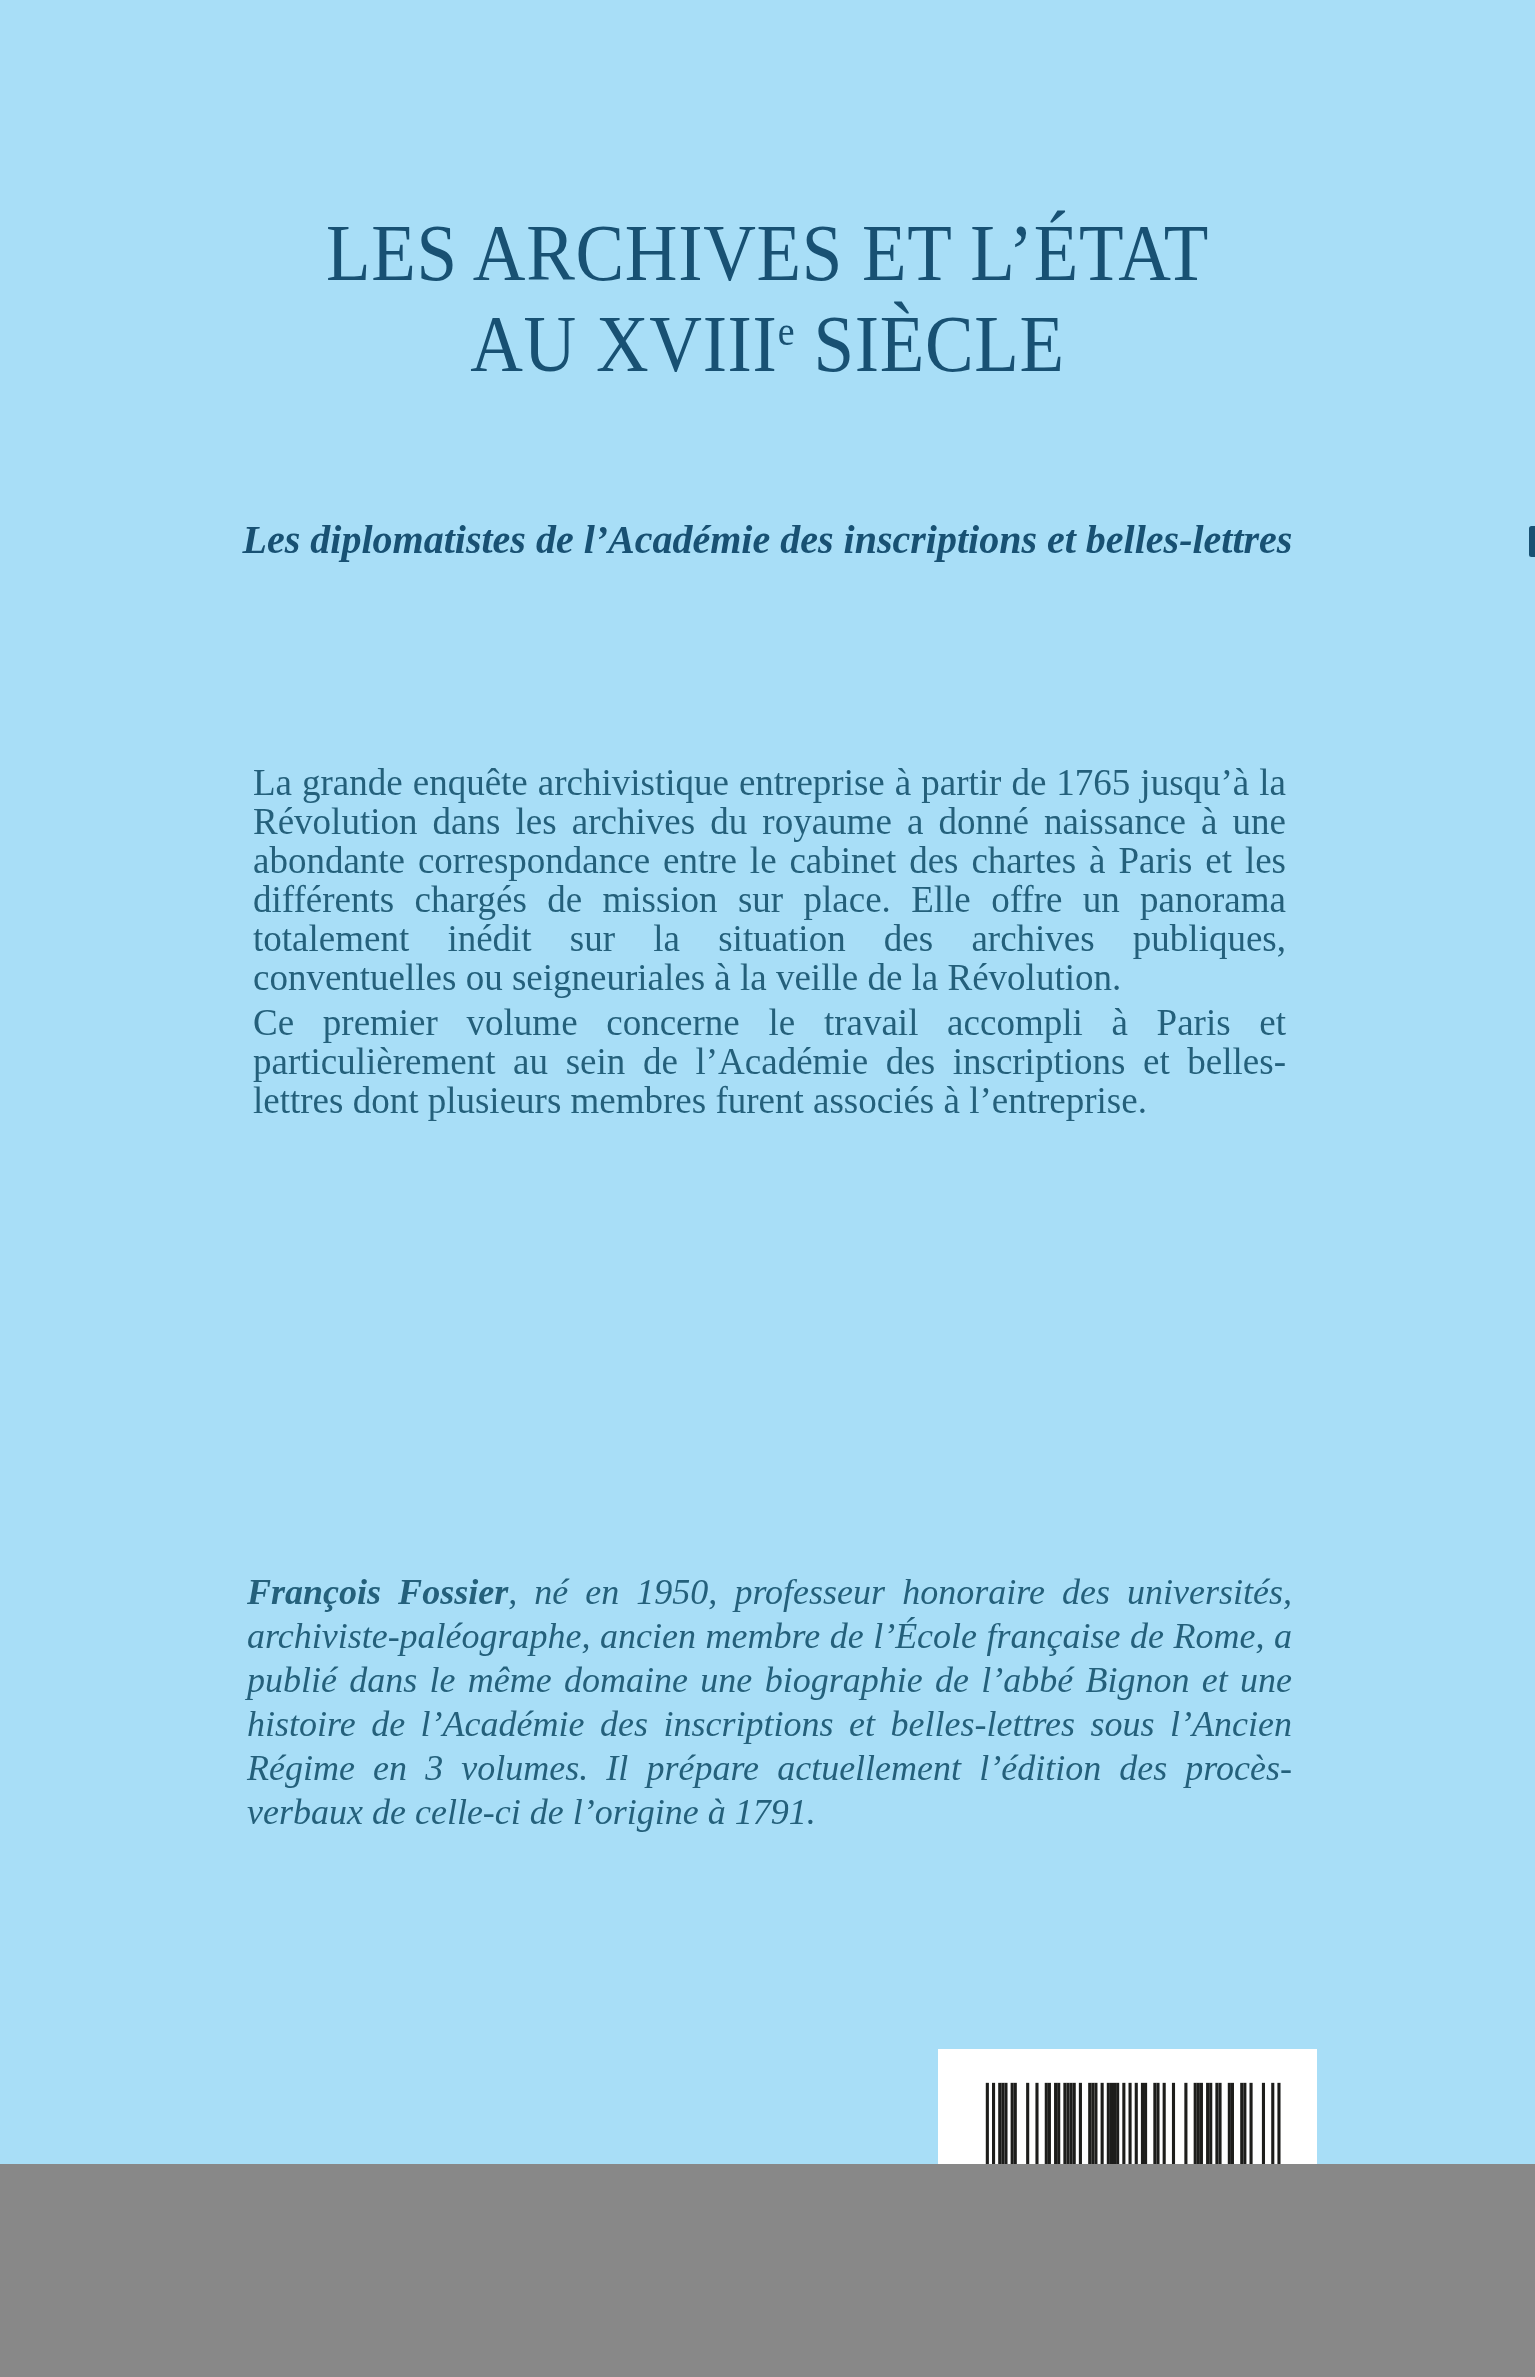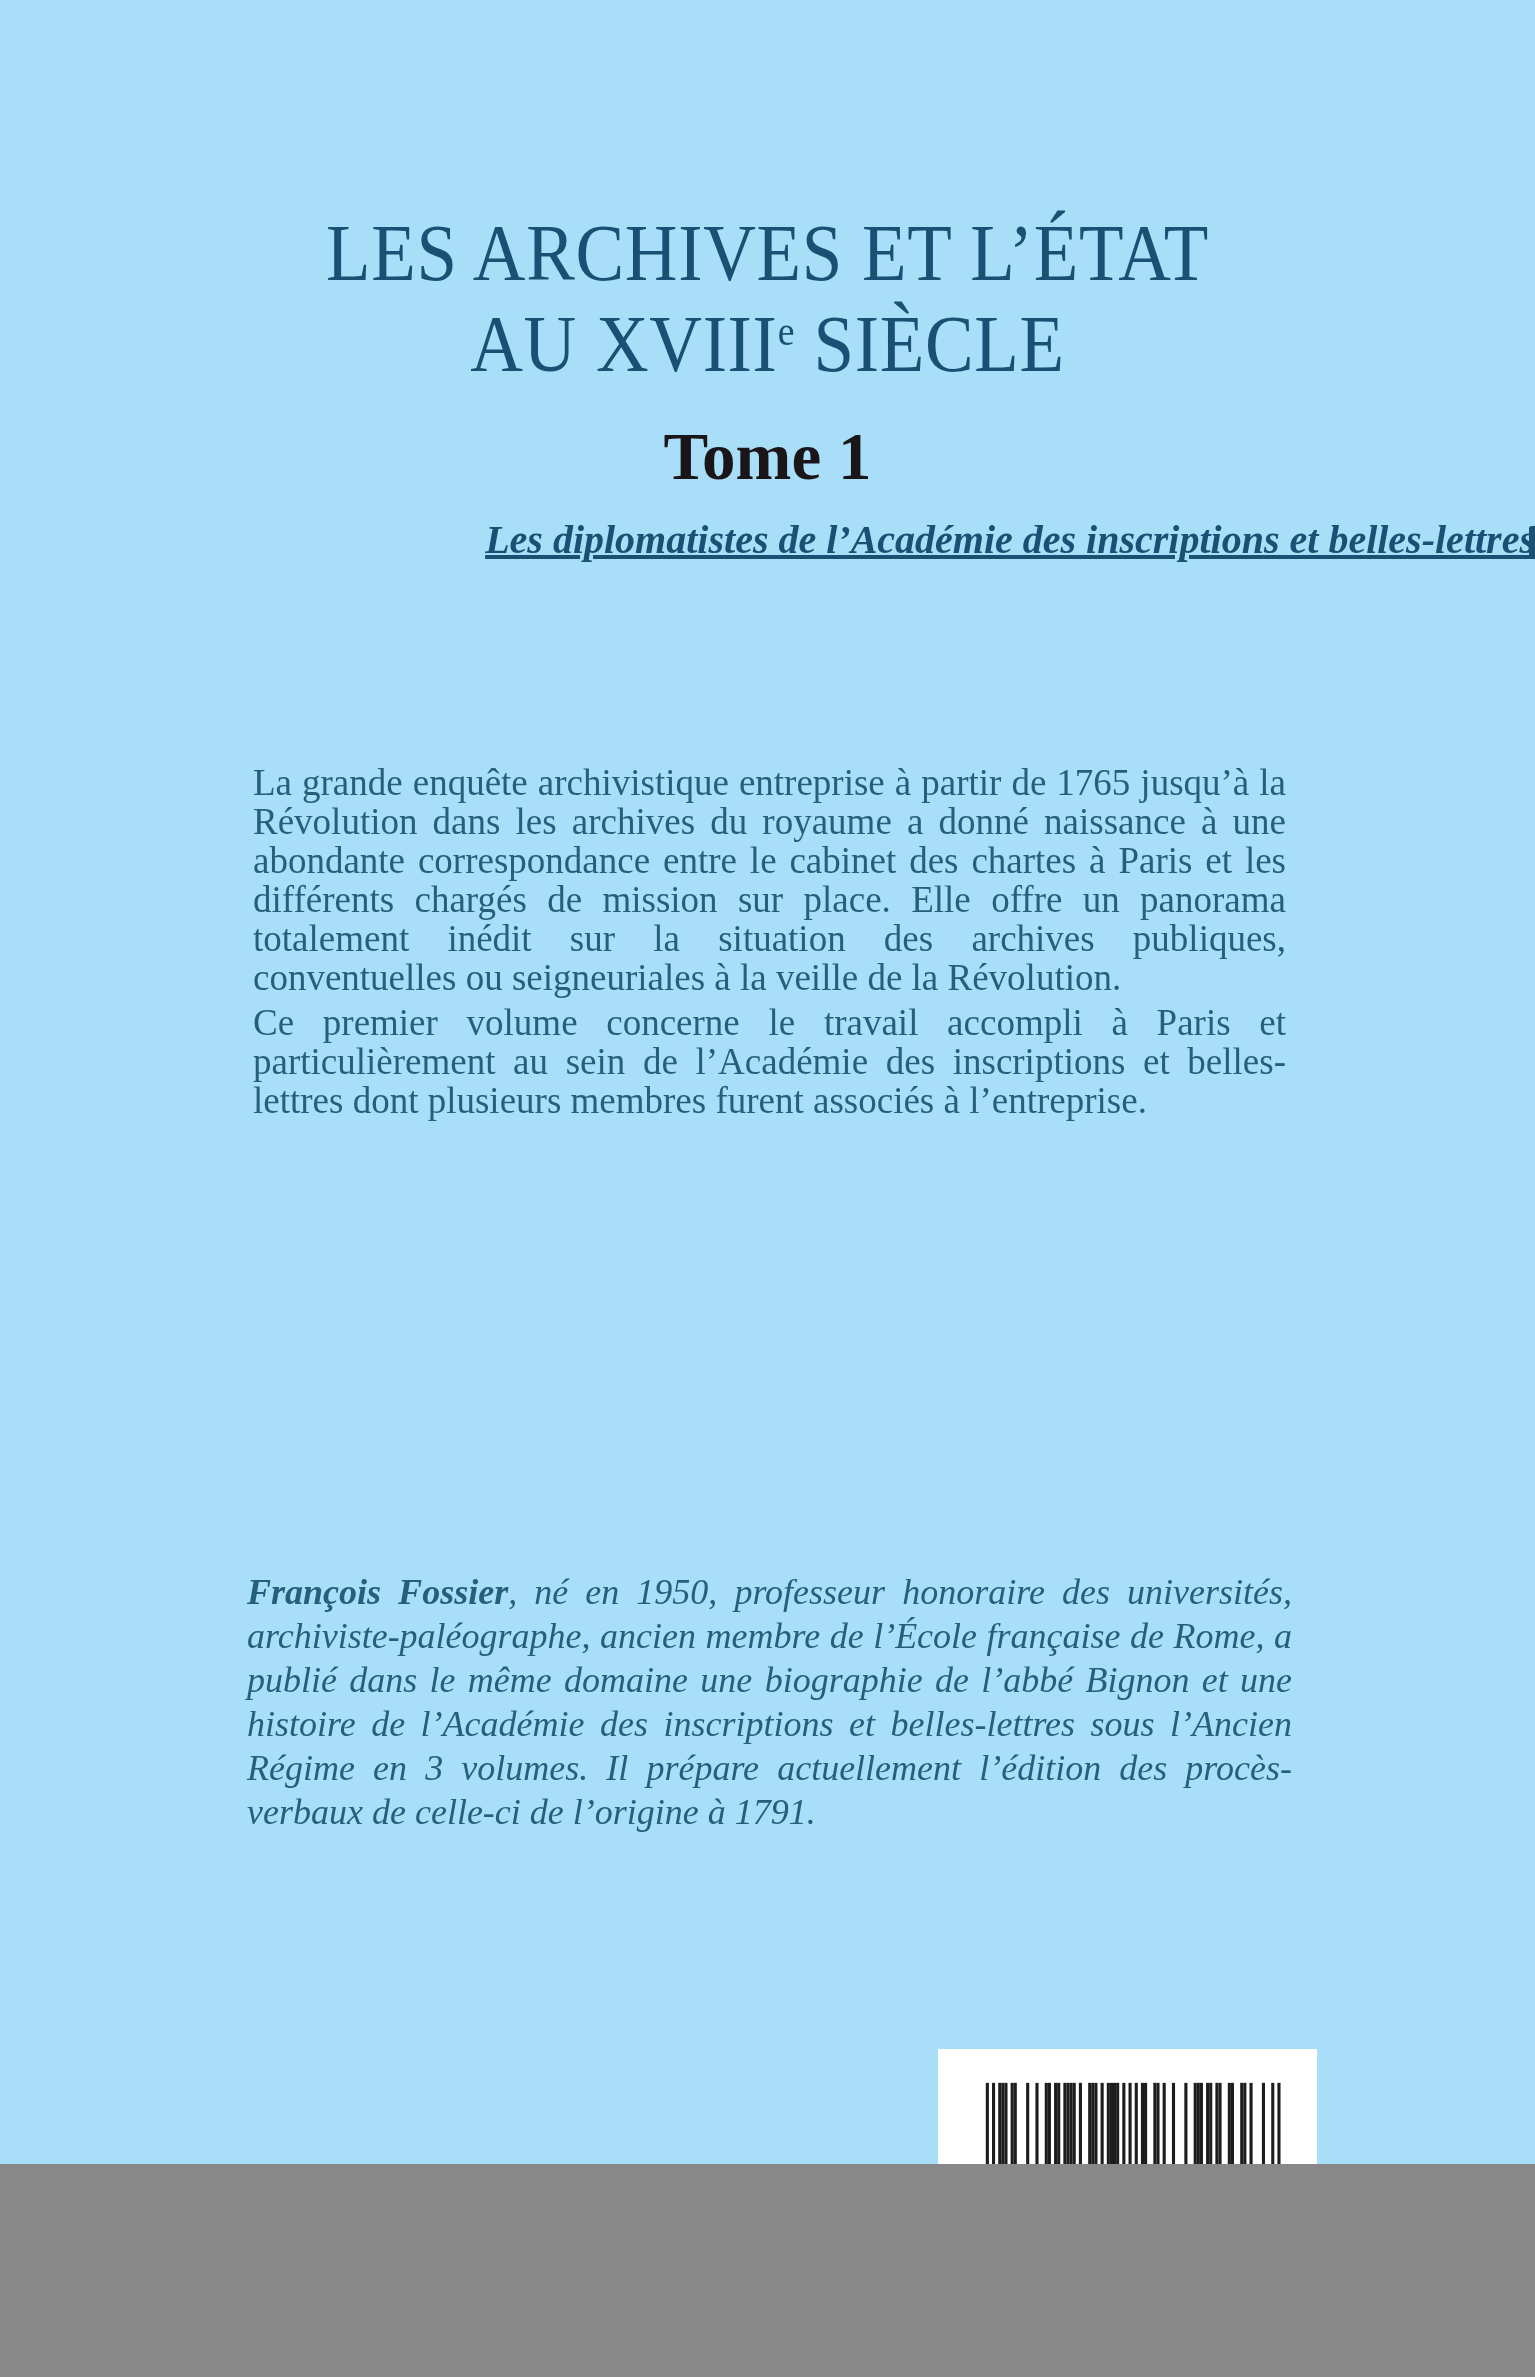--- a/index.html
+++ b/index.html
@@ -44,28 +44,27 @@
     color: var(--tome-color, #191519);
     font-size: 67px;
     line-height: 77px;
     font-weight: 700;
   }
 
   .subtitle {
     position: absolute;
     left: 0; right: 0;
     top: 515px;
-    text-align: right;
+    text-align: center;
     color: var(--title-color, #185173);
     font-size: 40px;
     line-height: 49px;
     font-style: italic;
     font-weight: 700;
     white-space: nowrap;
-    text-decoration: underline;
   }
 
   
   .edge-mark {
     position: absolute;
     right: 0;
     top: 526px;
     width: 5.9px;
     height: 31px;
     background: var(--title-color, #185173);
@@ -148,21 +147,20 @@
 </head>
 <body>
 
 <div class="page">
 
   <h1 class="title-block" style="margin:0;">
     <span class="title-line">LES ARCHIVES ET L’ÉTAT</span>
     <span class="title-line"><span>AU XVIII</span><span class="title-sup">e</span><span> SIÈCLE</span></span>
   </h1>
 
-  <div class="tome">Tome 1</div>
 
   <div class="subtitle">Les diplomatistes de l’Académie des inscriptions et belles-lettres</div>
 
   <div class="edge-mark"></div>
 
   <div class="synopsis">
     <p>La grande enquête archivistique entreprise à partir de 1765 jusqu’à la Révolution dans les archives du royaume a donné naissance à une abondante correspondance entre le cabinet des chartes à Paris et les différents chargés de mission sur place. Elle offre un panorama totalement inédit sur la situation des archives publiques, conventuelles ou seigneuriales à la veille de la Révolution.</p>
     <p>Ce premier volume concerne le travail accompli à Paris et particulièrement au sein de l’Académie des inscriptions et belles-lettres dont plusieurs membres furent associés à l’entreprise.</p>
   </div>
 

